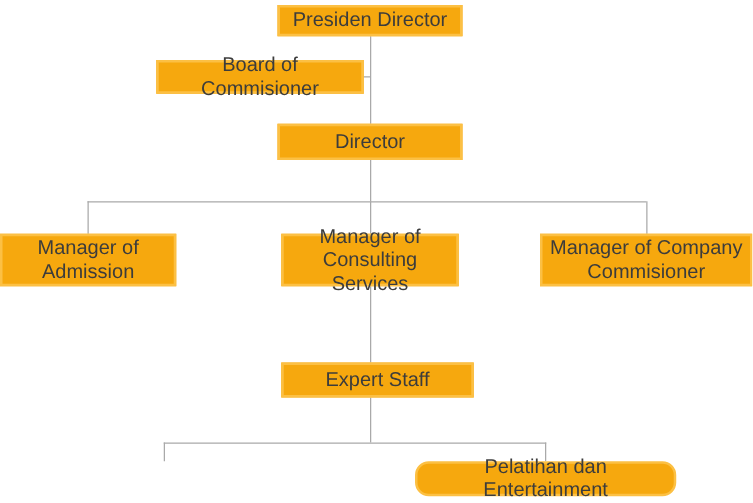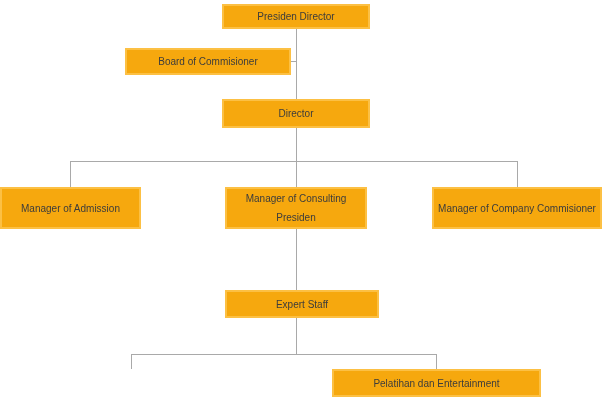--- a/index.html
+++ b/index.html
@@ -14,21 +14,21 @@
     background: #ffffff;
     overflow: hidden;
     font-family: "Liberation Sans", "DejaVu Sans", sans-serif;
   }
   .node {
     position: absolute;
     box-sizing: border-box;
     background: var(--node-fill, #f6a80e);
     border: 2px solid var(--node-border, #fcc044);
     color: var(--node-text, #3c3c3c);
-    font-size: 10px;
+    font-size: 16px;
     line-height: 19px;
     display: flex;
     align-items: center;
     justify-content: center;
     text-align: center;
     padding: 0 2px;
   }
   .line {
     position: absolute;
     background: var(--connector, #a9a9a9);
@@ -38,21 +38,21 @@
 
   
   .n-presiden   { left: 222px; top: 4px;   width: 148px; height: 25px; }
   .n-board      { left: 79px;  top: 48px;  width: 166px; height: 27px; margin-left: 46px; }
   .n-director   { left: 222px; top: 99px;  width: 148px; height: 29px; }
   .n-admission  { left: 0px;   top: 187px; width: 141px; height: 42px; }
   .n-consulting { left: 225px; top: 187px; width: 142px; height: 42px; }
   .n-company    { left: 432px; top: 187px; width: 170px; height: 42px; }
   .n-expert     { left: 225px; top: 290px; width: 154px; height: 28px; }
   .n-project    { left: 68px;  top: 369px; width: 127px; height: 28px; }
-  .n-pelatihan  { left: 332px; top: 369px; width: 209px; height: 28px; }
+  .n-pelatihan  { left: 332px; top: 369px; width: 209px; height: 28px; border-radius: 11px; }
 </style>
 </head>
 <body>
 
 <div id="canvas" style="background: rgb(255, 255, 255);">
 
   <div class="line v" style="left:296px; top:29px;  height:70px;"></div>
   <div class="line h" style="left:236px; top:61px;  width:60px;"></div>
   <div class="line v" style="left:296px; top:128px; height:33px;"></div>
   <div class="line h" style="left:70px;  top:161px; width:447px;"></div>
@@ -62,18 +62,18 @@
   <div class="line v" style="left:296px; top:229px; height:61px;"></div>
   <div class="line v" style="left:296px; top:318px; height:36px;"></div>
   <div class="line h" style="left:131px; top:354px; width:306px;"></div>
   <div class="line v" style="left:131px; top:354px; height:15px;"></div>
   <div class="line v" style="left:436px; top:354px; height:15px;"></div>
 
   <div class="node n-presiden">Presiden Director</div>
   <div class="node n-board">Board of Commisioner</div>
   <div class="node n-director">Director</div>
   <div class="node n-admission">Manager of Admission</div>
-  <div class="node n-consulting">Manager of Consulting Presiden</div>
+  <div class="node n-consulting">Manager of Consulting Services</div>
   <div class="node n-company">Manager of Company Commisioner</div>
   <div class="node n-expert">Expert Staff</div>
   <div class="node n-pelatihan">Pelatihan dan Entertainment</div>
 
 </div>
 
 </body></html>

